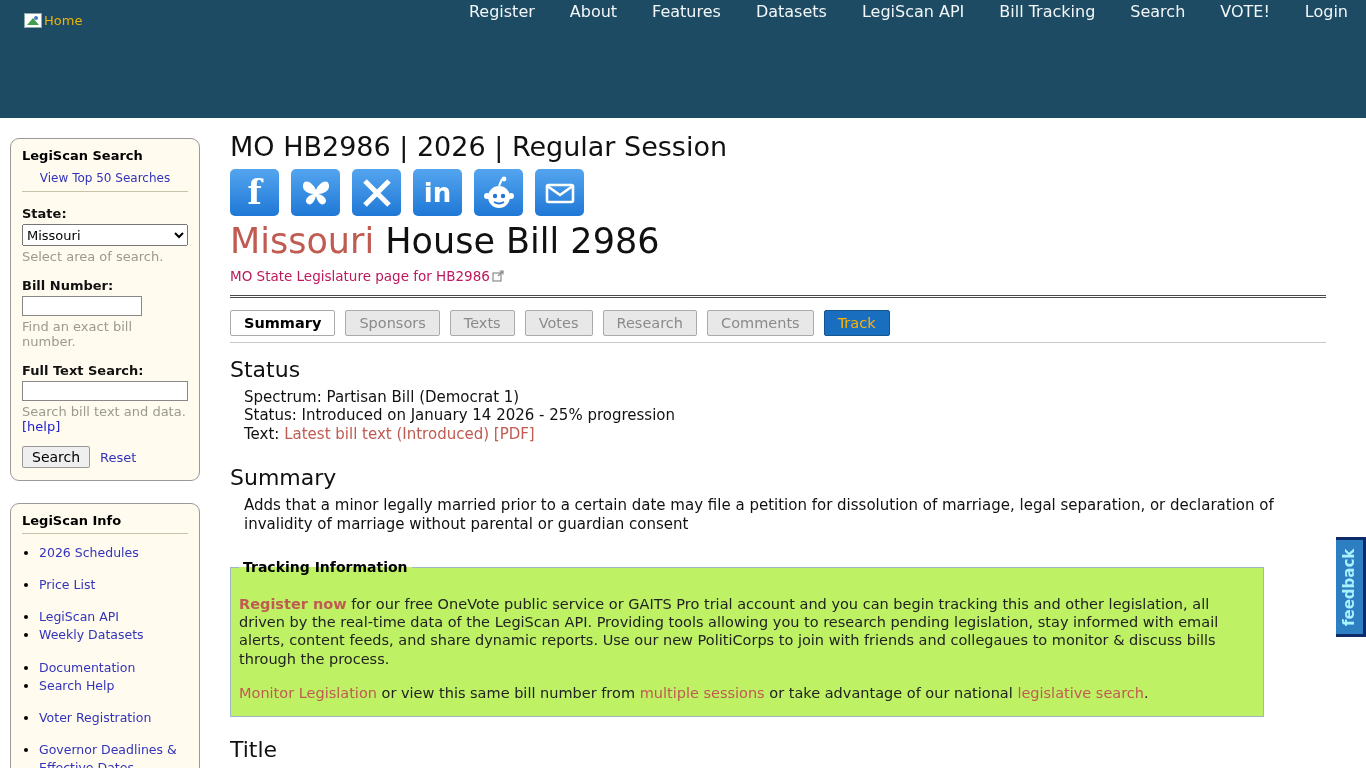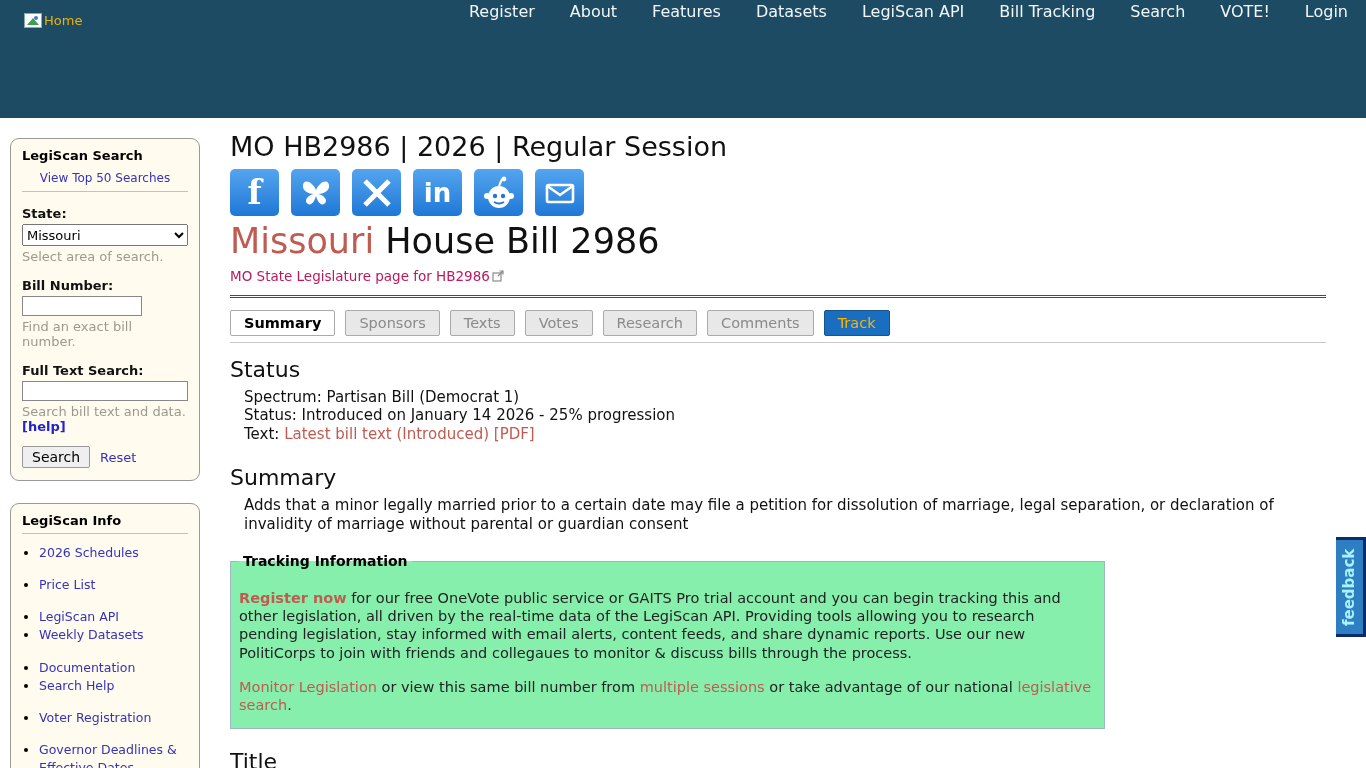--- a/index.html
+++ b/index.html
@@ -33,21 +33,21 @@
   .side-rule { border: none; border-top: 1px solid #c9c2ab; margin: 5px 0 0; }
   .top50 { display: block; text-align: center; font-size: 12px; color: #3333bb; margin: 8px 0 6px; }
   .fld-label { font-size: 13px; font-weight: bold; margin-top: 14px; }
   .side-box select { width: 100%; margin-top: 3px; font-size: 13px; font-family: "DejaVu Sans", sans-serif;
               height: 22px; }
   .side-box input[type=text] { border: 1px solid #888; height: 20px; margin-top: 3px; font-size: 13px;
               padding: 0 3px; background: #fff; }
   .inp-bill { width: 120px; }
   .inp-full { width: 100%; }
   .hint { font-size: 13px; color: #9b9b8d; margin-top: 3px; }
-  .hint a { color: #2222cc; font-weight: bold; }
+  .hint a { color: #2222cc; font-weight: normal; }
   .search-row { margin-top: 12px; display: flex; align-items: center; gap: 10px; }
   .search-btn { font-size: 14px; font-family: "DejaVu Sans", sans-serif; padding: 2px 9px;
               background: #efefef; border: 1px solid #999; border-radius: 2px; cursor: pointer; }
   .reset-link { font-size: 13px; color: #3333bb; }
   .info-list { margin: 10px 0 0 17px; }
   .info-list li { font-size: 12.5px; line-height: 1.45; color: #000; }
   .info-list li.gap { margin-top: 14px; }
   .info-list a { color: #3333bb; }
 
   
@@ -66,21 +66,21 @@
               margin-top: 10px; }
   .tabs { display: flex; gap: 10px; margin-top: 12px; padding-bottom: 6px; border-bottom: 1px solid #c9c9c9; }
   .tab { font-size: 14.5px; padding: 4px 13px; border: 1px solid #aaa; border-radius: 2px;
               background: #e8e8e8; color: #8a8a8a; cursor: pointer; }
   .tab.active { background: #fff; color: #000; font-weight: bold; }
   .tab.track { background: #1a6ec0; border-color: #14548f; color: #ffb300; font-weight: normal; }
   .main h2 { font-size: 22px; font-weight: 400; color: #111; margin-top: 14px; }
   .status-lines { margin: 6px 0 0 14px; font-size: 15px; line-height: 1.23; color: #111; }
   .red-link { color: #c05b52; }
   .summary-text { margin: 6px 0 0 14px; font-size: 15px; line-height: 1.23; max-width: 1075px; }
-  .tracking { width: 875px; margin-top: 20px; border: 1px solid #9fb6c9; background: #86efac;
+  .tracking { width: 1034px; margin-top: 26px; border: 1px solid #9fb6c9; background: #bef264;
               padding: 4px 8px 14px; }
   .tracking legend { font-size: 14px; font-weight: bold; padding: 0 4px; margin-left: 0; color: #000; }
   .tracking p { font-size: 14.5px; line-height: 1.25; margin: 16px 0 0; color: #222; }
   .tracking .red-link.bold { font-weight: bold; }
 
   
   .feedback { position: fixed; right: 0; top: 537px; width: 30px; height: 100px;
               background: #2e7fc1; border: 3px solid #0d2b6b; border-right: none;
               color: #a8f2ff; display: flex; align-items: center; justify-content: center;
               writing-mode: vertical-rl; transform: rotate(180deg);

